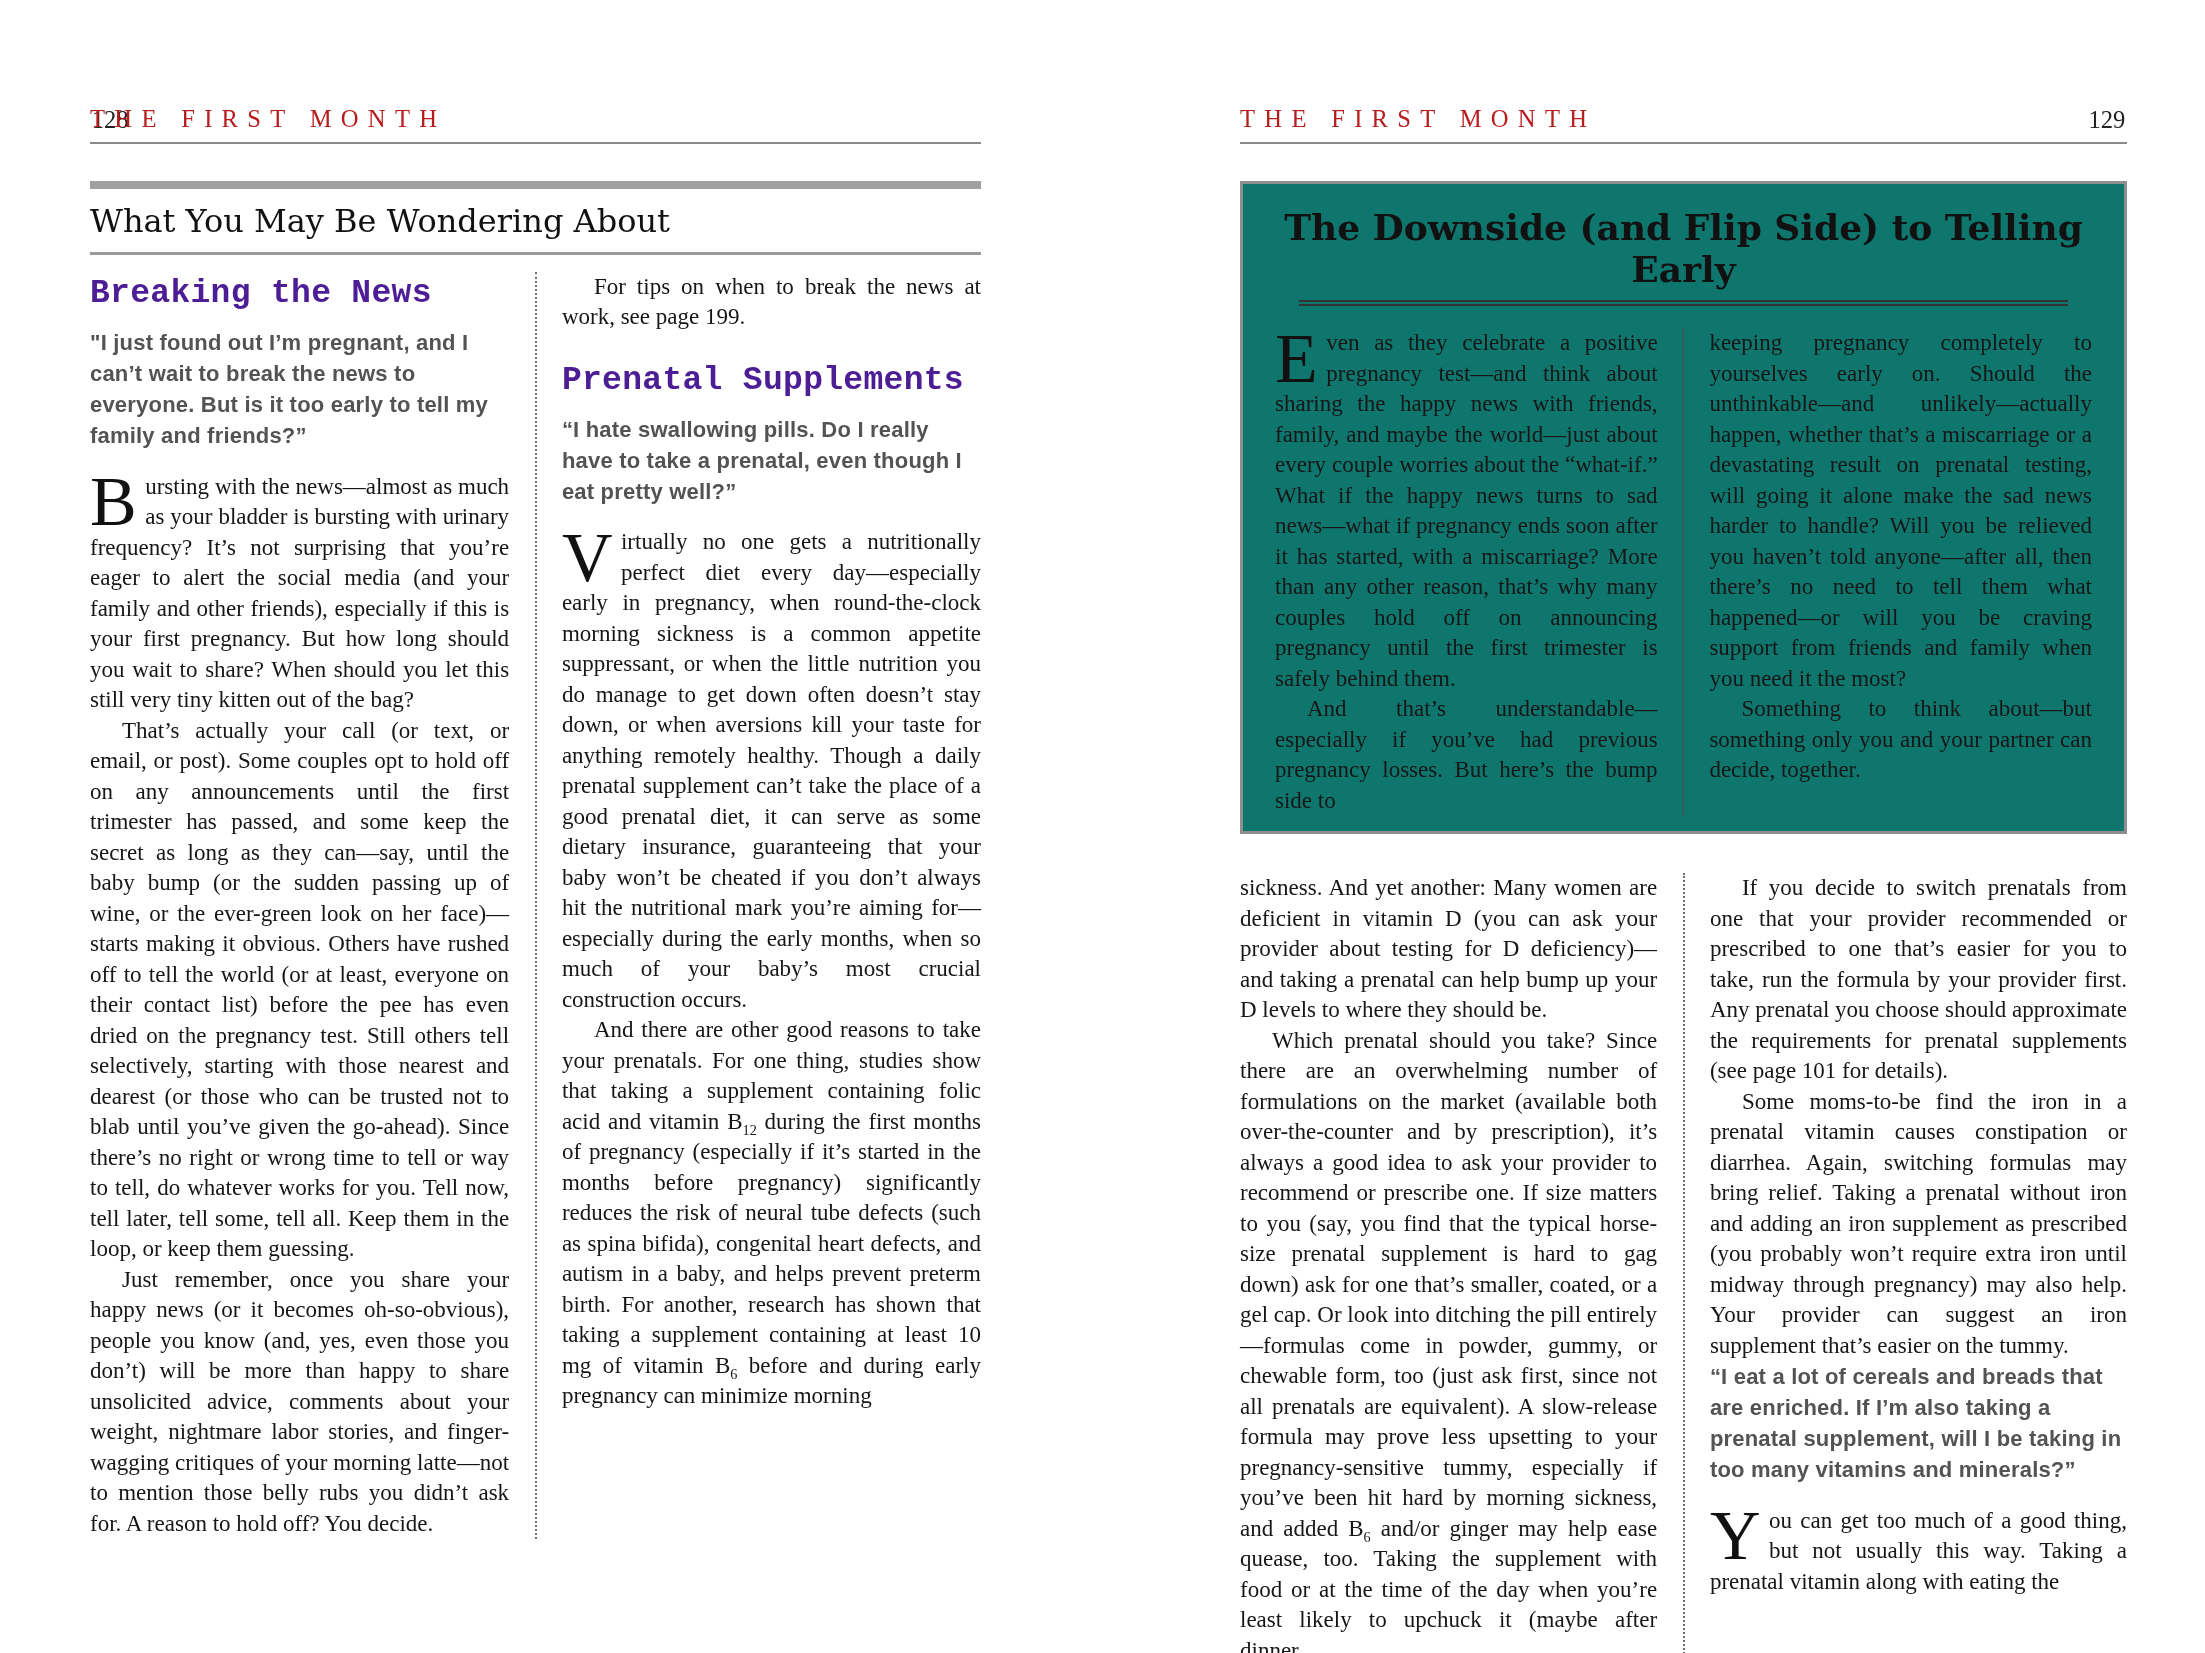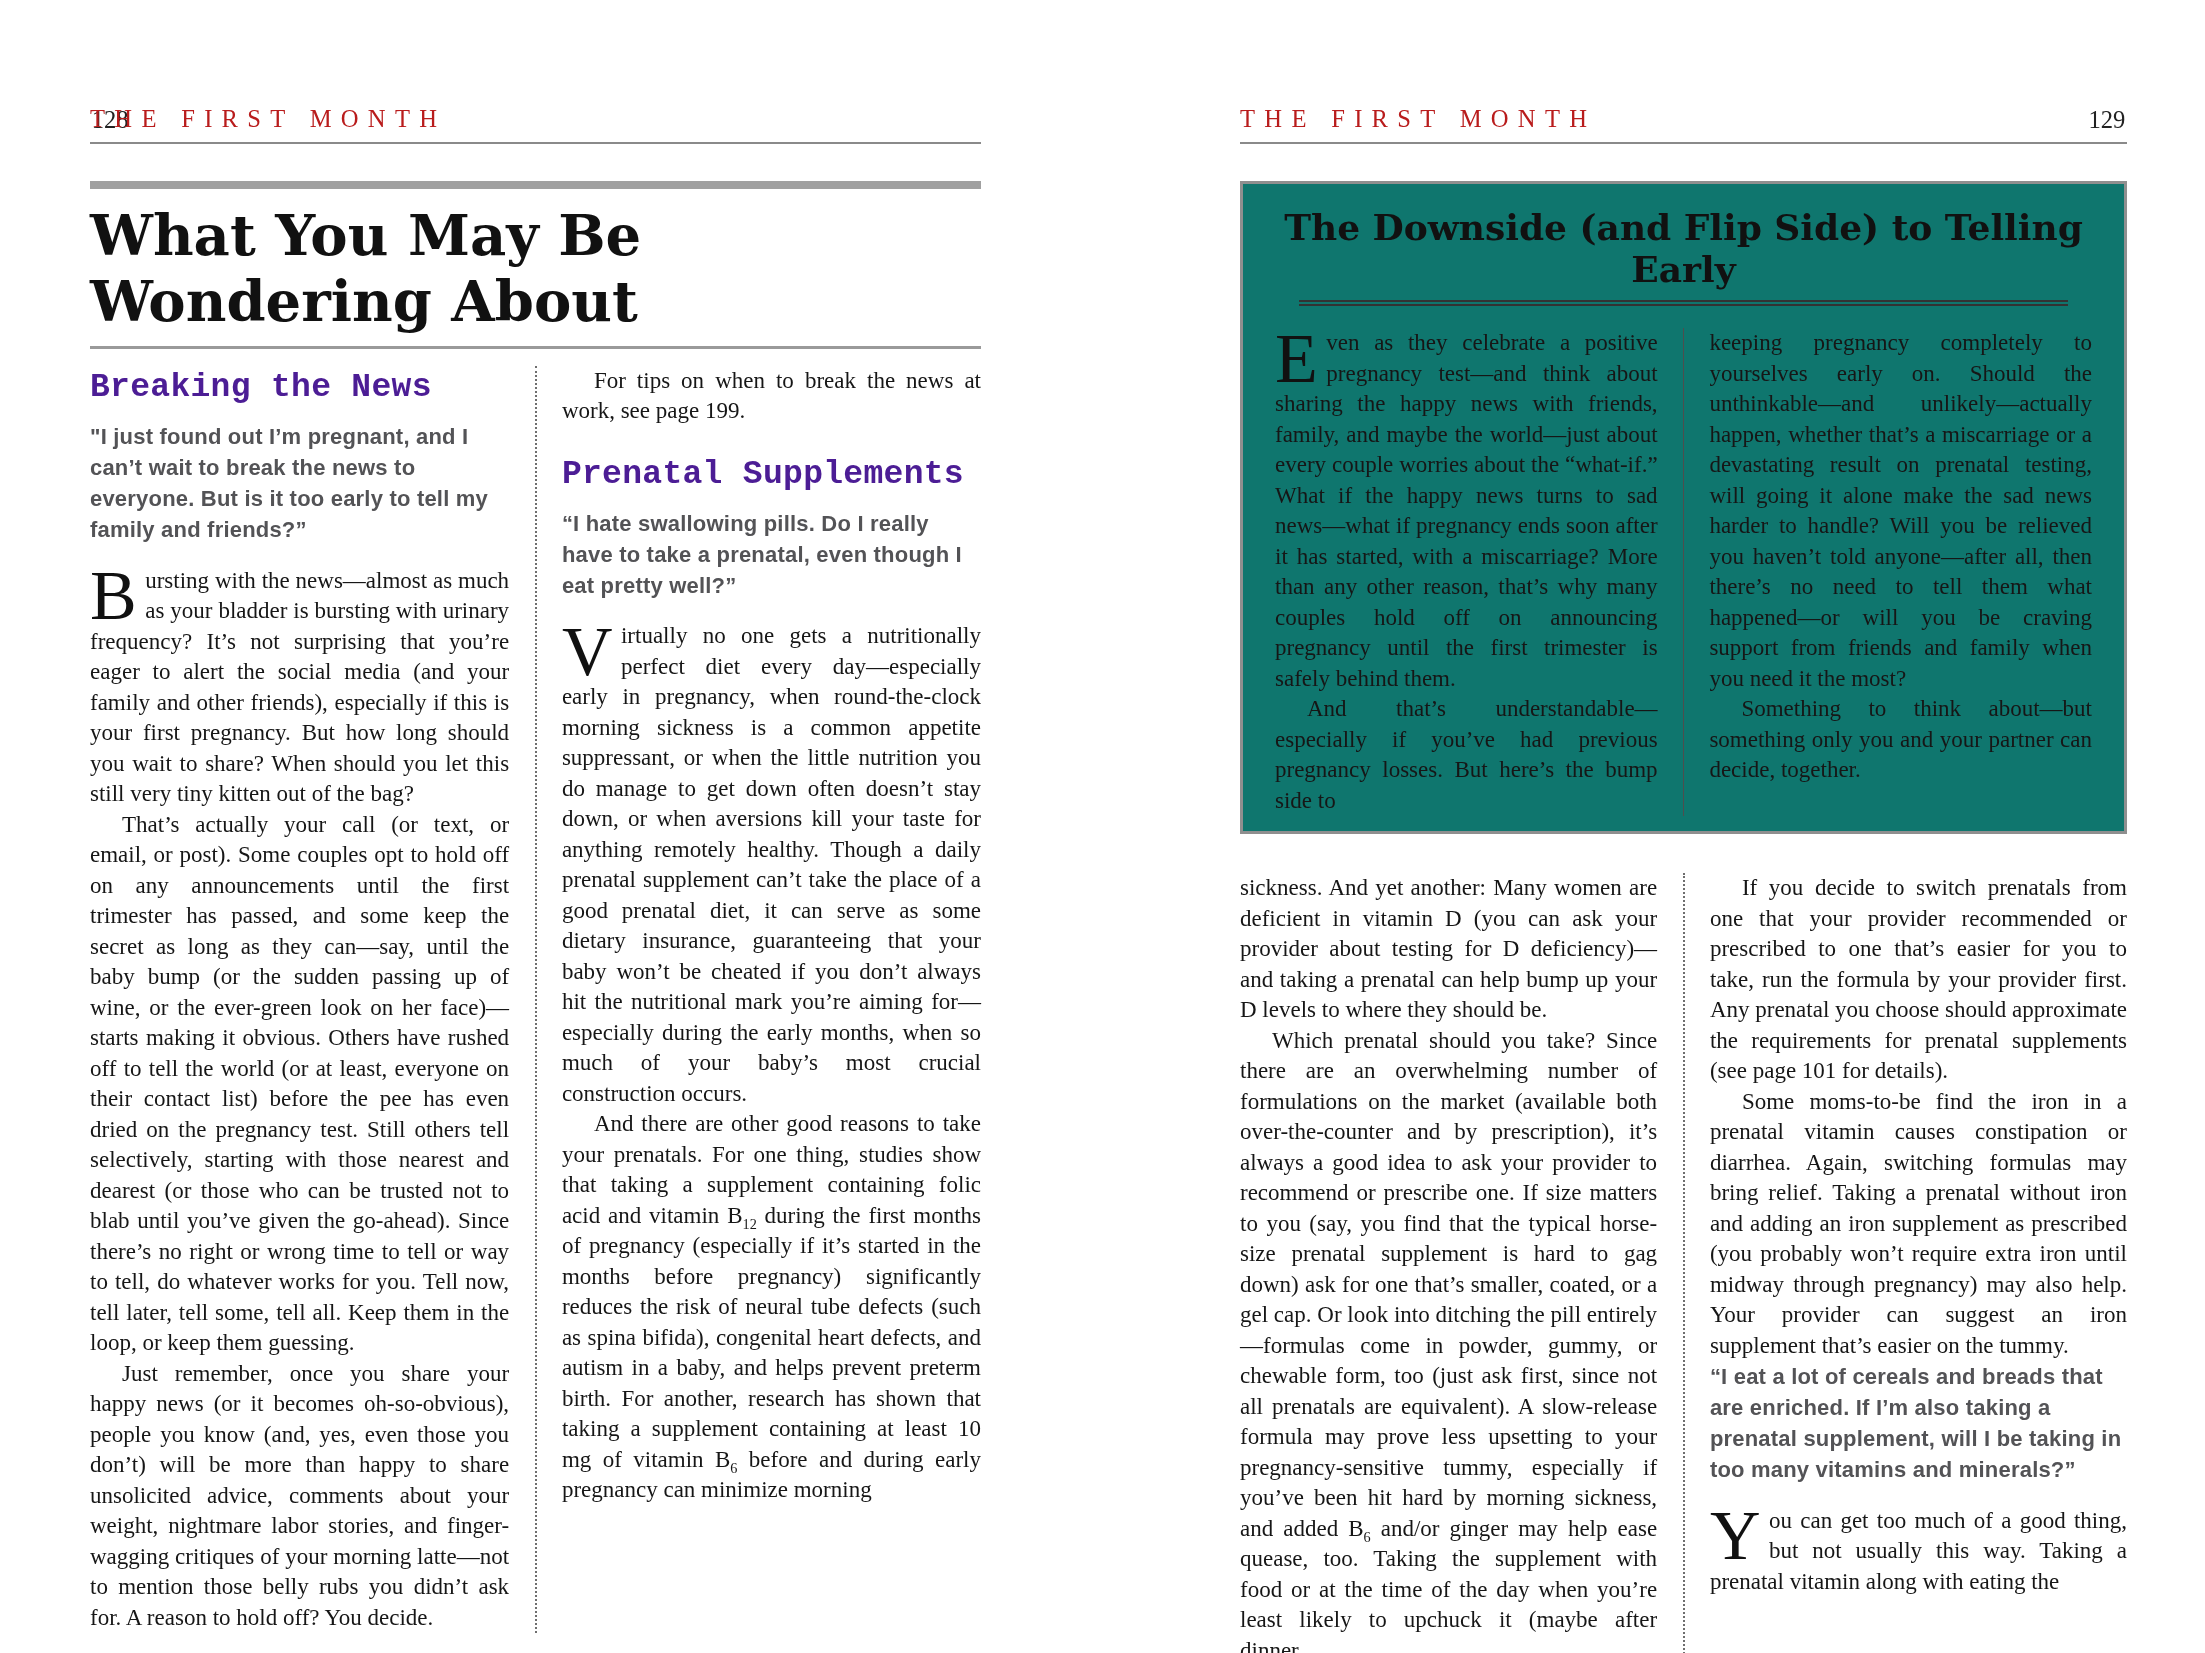--- a/index.html
+++ b/index.html
@@ -21,21 +21,21 @@
     position:absolute;left:0;right:0;top:1.7px;text-align:left;
     font-family:Liberation Serif, serif;font-size:24.6px;letter-spacing:9.3px;color:#b91c1c;
   }
   .pagenum{position:absolute;top:3.4px;font-size:24.6px;color:#222;}
   .pagenum.left{left:1.7px;}
   .pagenum.right{right:1.7px;}
 
   
   .bigbar{height:7.6px;background:#a0a0a0;margin-top:37px;}
   .pagetitle{
-    font-family:"DejaVu Serif",serif;font-weight:bold;font-size:56px;
+    font-family:"DejaVu Serif",serif;font-weight:normal;font-size:32px;
     margin:13.6px 0 12px 0;color:#111;
   }
   .thinrule{height:2.5px;background:#9a9a9a;}
 
   
   .cols{display:flex;align-items:stretch;}
   .col{flex:1;min-width:0;}
   .vdiv{width:0;border-left:2.5px dotted #6e6e6e;margin:0 25.4px;}
   .vdiv.solid{border-left:1.7px solid #4e4e4e;}
 

